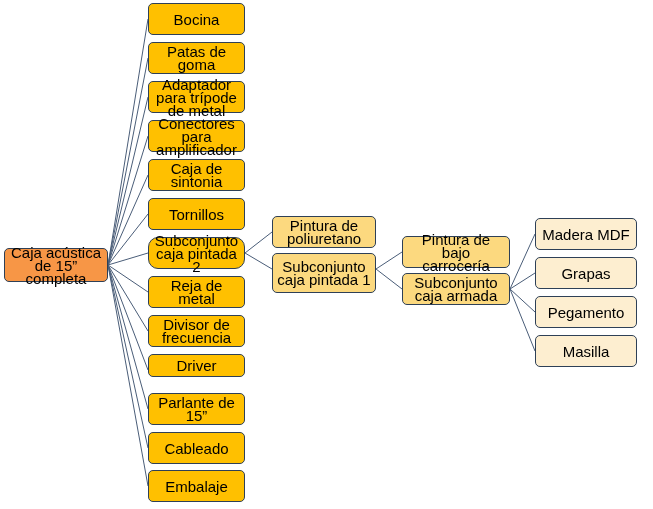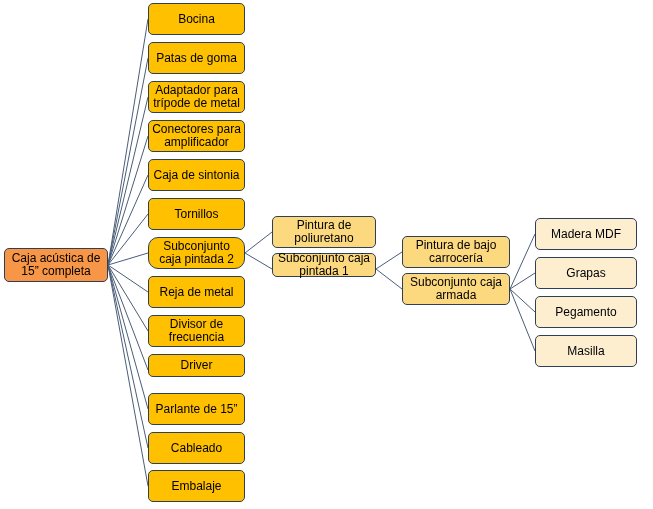--- a/index.html
+++ b/index.html
@@ -27,21 +27,21 @@
   .node {
     position: absolute;
     box-sizing: border-box;
     border: 1px solid #2e4057;
     border-radius: 5px;
     display: flex;
     align-items: center;
     justify-content: center;
     text-align: center;
     color: #000000;
-    font-size: 12px;
+    font-size: 15px;
     line-height: 13px;
     padding: 0 3px;
     z-index: 2;
   }
   .node-root   { background: #f79646; }
   .node-lvl1   { background: #ffc000; }
   .node-lvl2   { background: #fcd97f; }
   .node-lvl3   { background: #fcd97f; }
   .node-lvl4   { background: #fdeed0; }
   .node-label {
@@ -114,21 +114,21 @@
     </div>
     <div class="node node-lvl1" style="left: 148px; top: 432px; width: 97px; height: 32px;">
       <span class="node-label">Cableado</span>
     </div>
     <div class="node node-lvl1" style="left: 148px; top: 470px; width: 97px; height: 32px;">
       <span class="node-label">Embalaje</span>
     </div>
     <div class="node node-lvl2" style="left: 272px; top: 216px; width: 104px; height: 32px;">
       <span class="node-label">Pintura de poliuretano</span>
     </div>
-    <div class="node node-lvl2" style="left: 272px; top: 253px; width: 104px; height: 24px;">
+    <div class="node node-lvl2" style="left: 272px; top: 253px; width: 104px; height: 40px;">
       <span class="node-label">Subconjunto caja pintada 1</span>
     </div>
     <div class="node node-lvl3" style="left: 402px; top: 236px; width: 108px; height: 32px;">
       <span class="node-label">Pintura de bajo carrocería</span>
     </div>
     <div class="node node-lvl3" style="left: 402px; top: 273px; width: 108px; height: 32px;">
       <span class="node-label">Subconjunto caja armada</span>
     </div>
     <div class="node node-lvl4" style="left: 535px; top: 218px; width: 102px; height: 32px;">
       <span class="node-label">Madera MDF</span>

